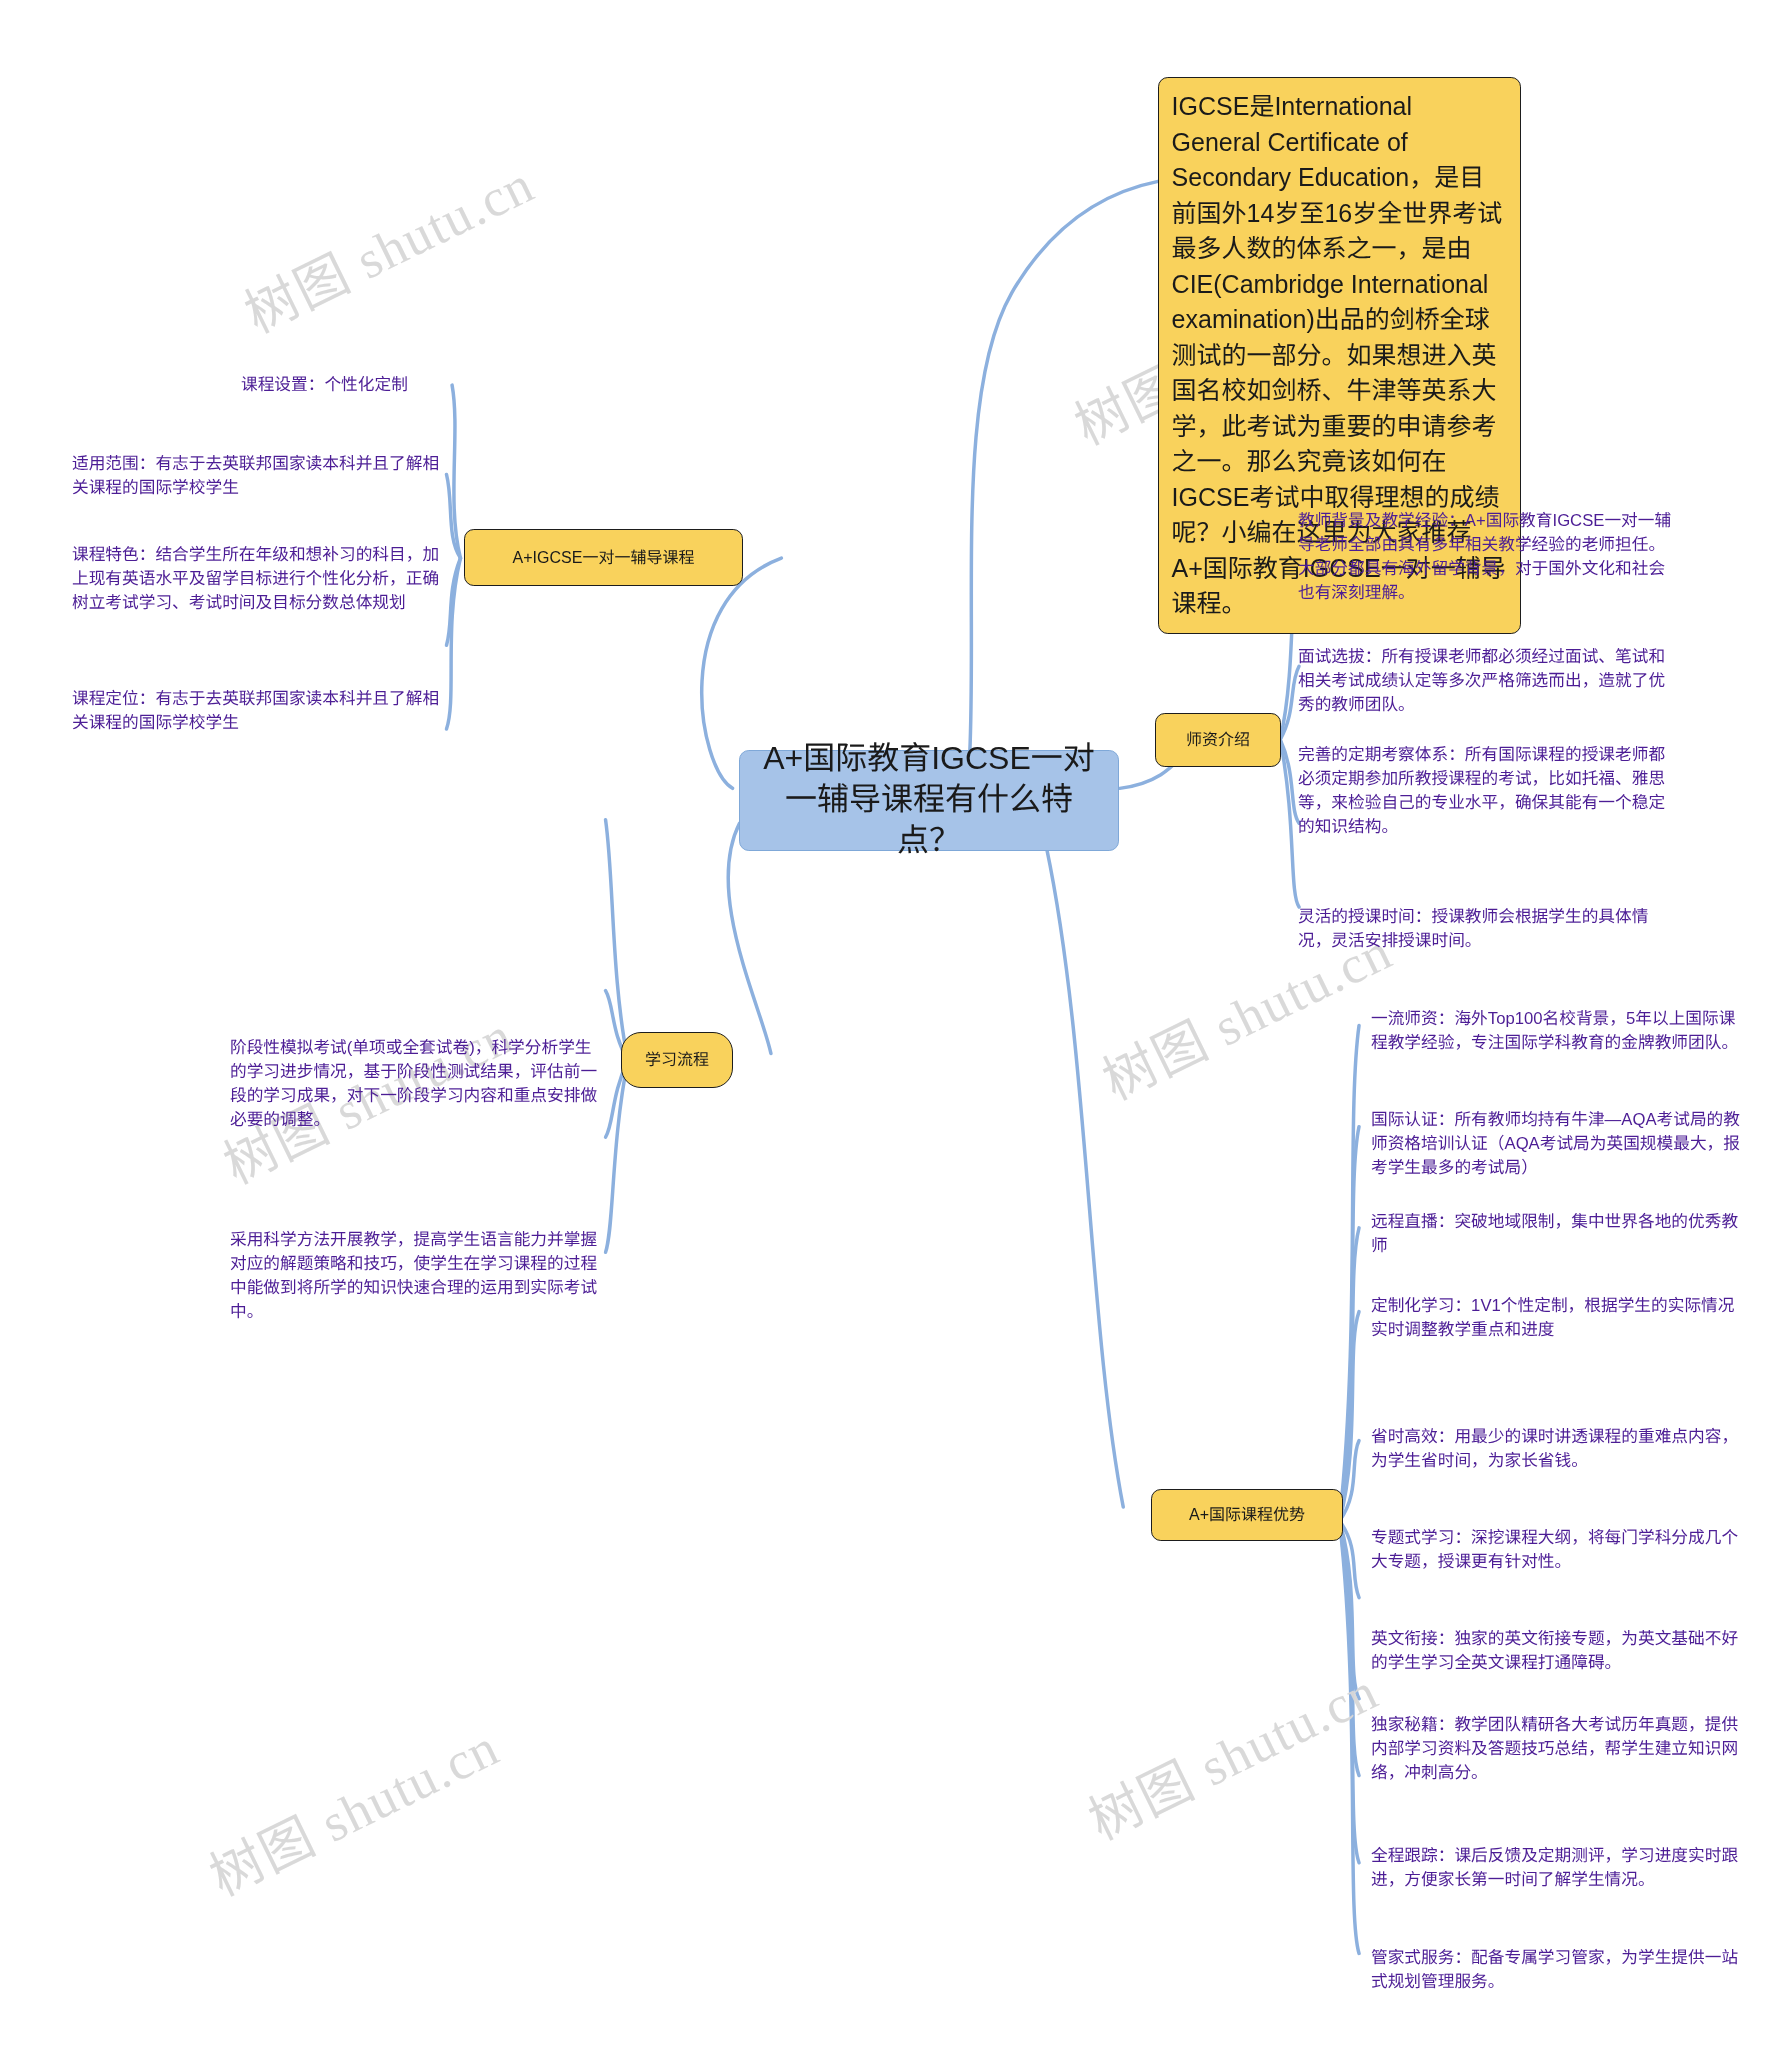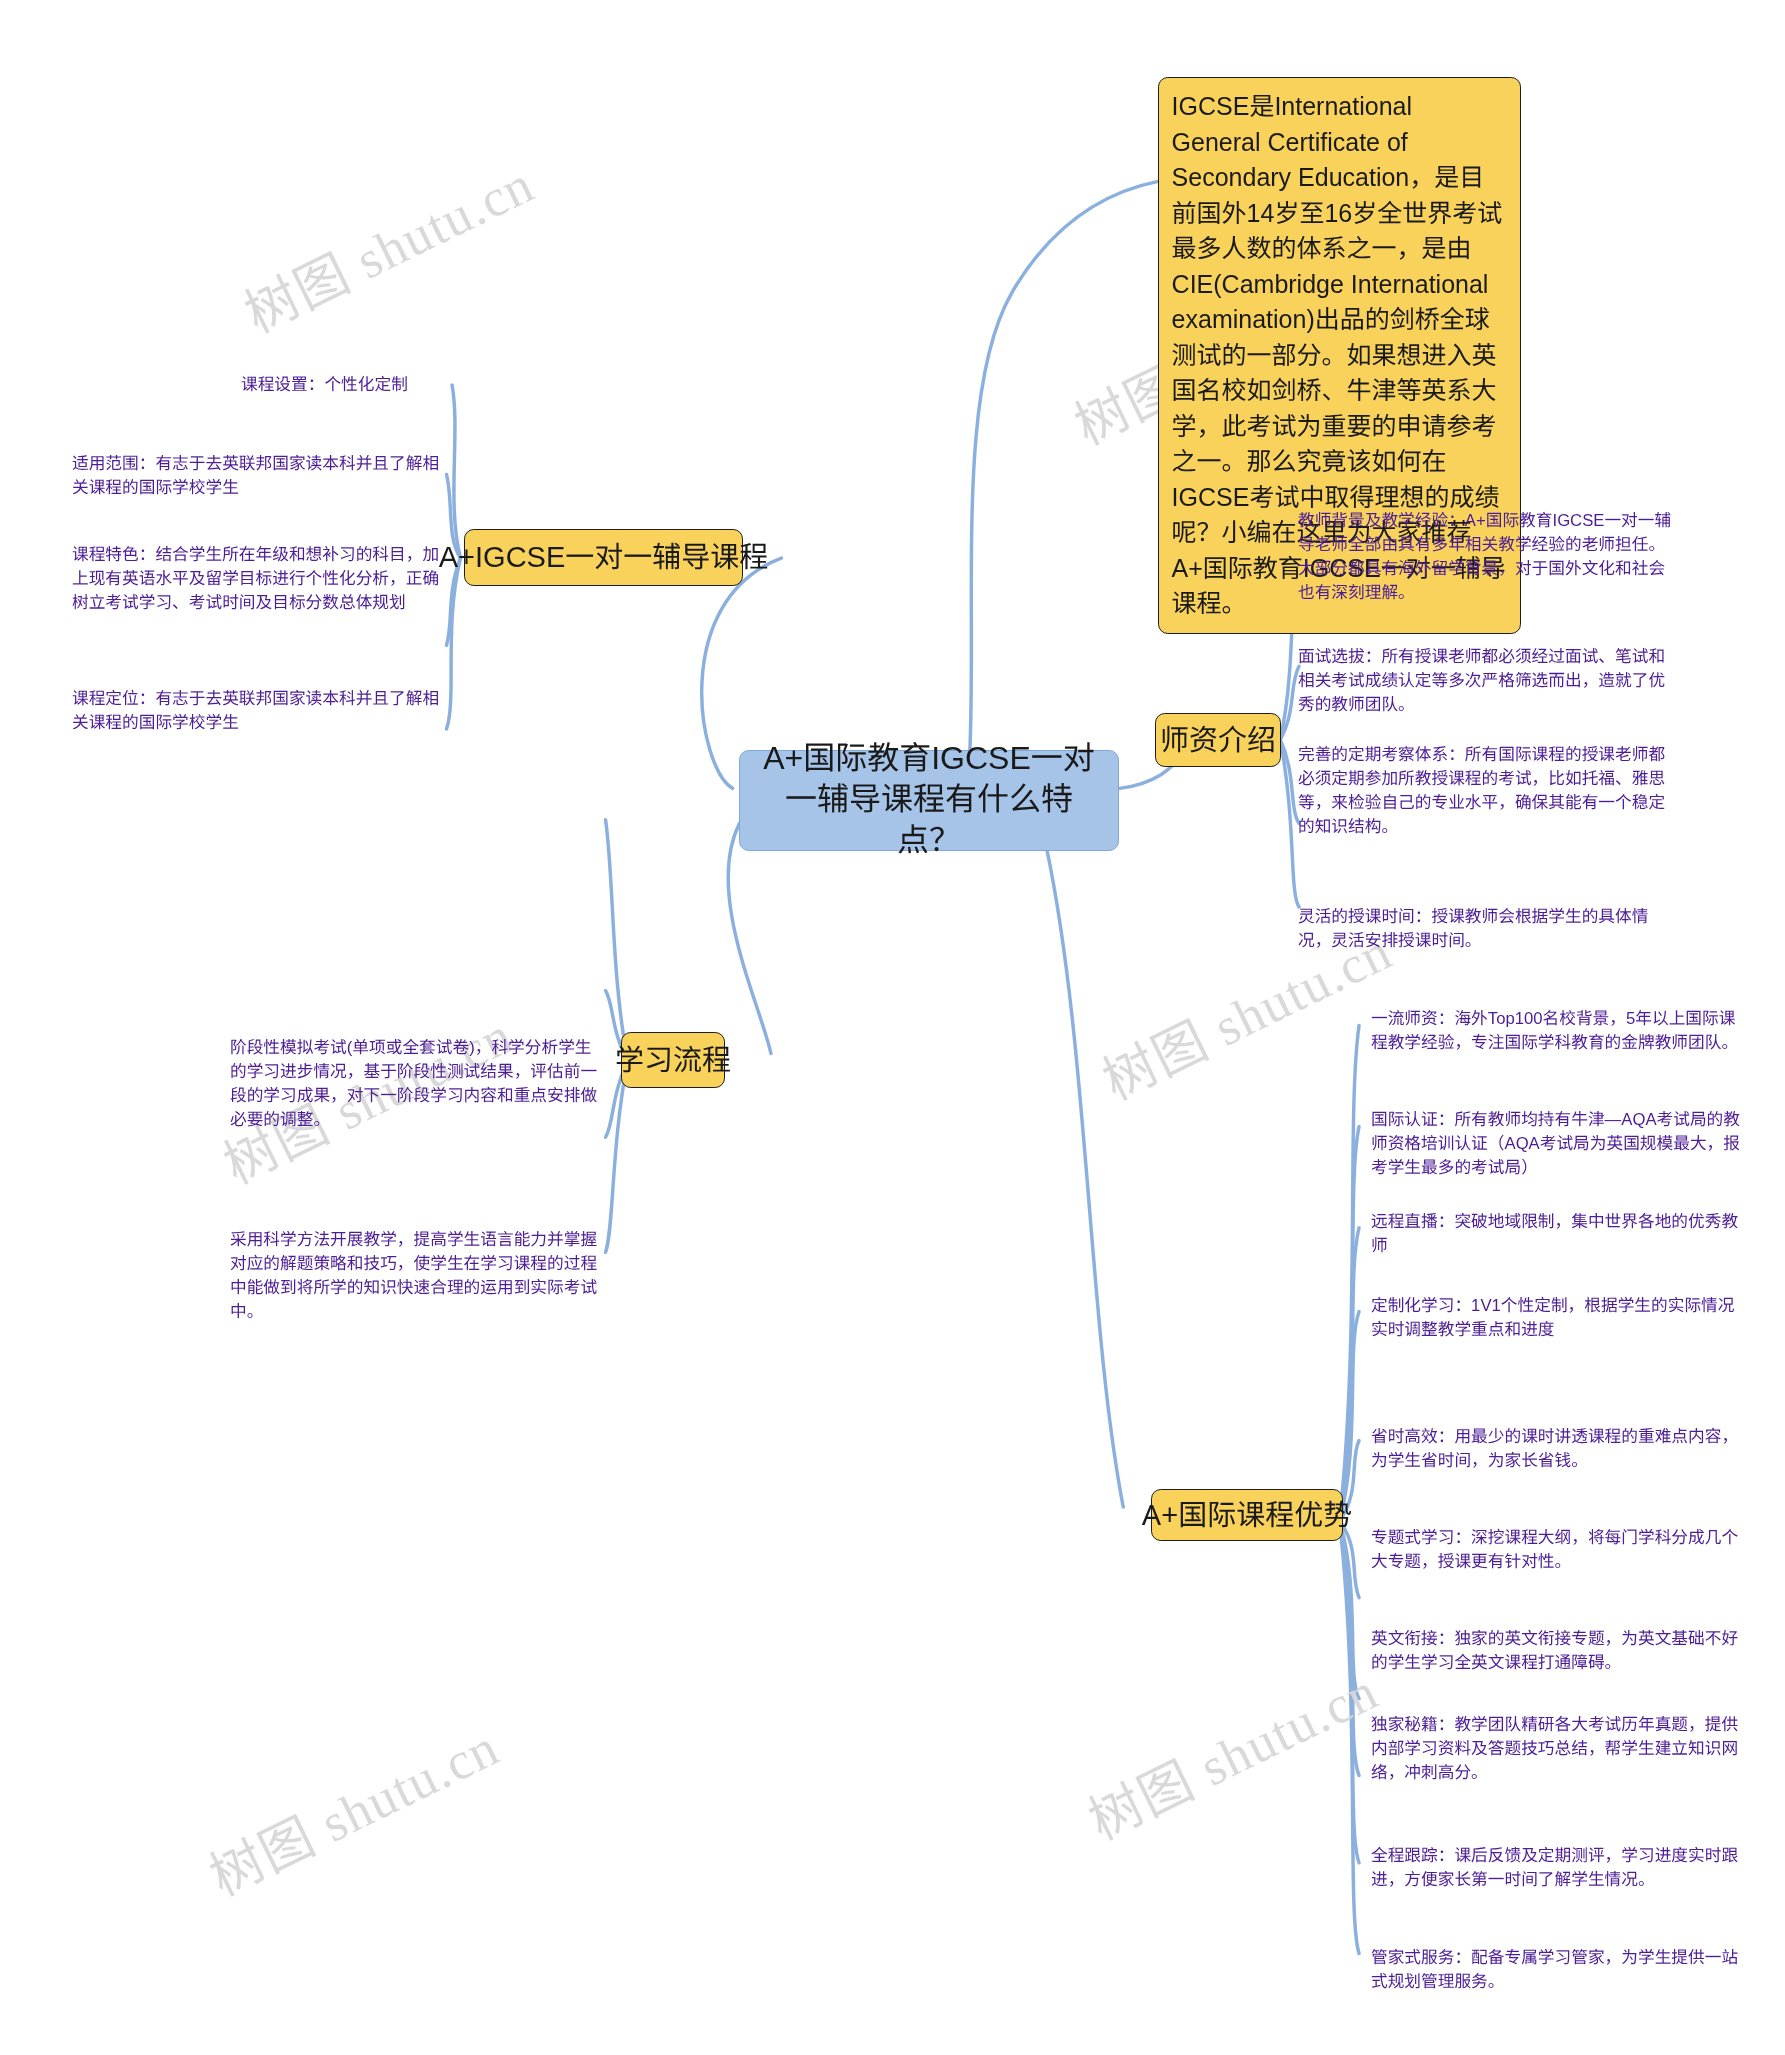--- a/index.html
+++ b/index.html
@@ -73,21 +73,21 @@
     display: flex;
     align-items: center;
     justify-content: center;
   }
   
   .branch-node {
     background: #f9d25c;
     border: 1.4px solid #1d1d1d;
     border-radius: 9.8px;
     color: #1a1a1a;
-    font-size: 29px;
+    font-size: 16px;
     line-height: 1.2;
     text-align: center;
     padding: 8.4px 12.6px;
     display: flex;
     align-items: center;
     justify-content: center;
     white-space: nowrap;
   }
   
   .note-node {
@@ -181,21 +181,21 @@
     </div>
 
     <div class="leaf" style="left:241px; top:373px; width:209px;">课程设置：个性化定制</div>
 
     <div class="leaf" style="left:72px; top:452px; width:377px;">适用范围：有志于去英联邦国家读本科并且了解相关课程的国际学校学生</div>
 
     <div class="leaf" style="left:72px; top:543px; width:377px;">课程特色：结合学生所在年级和想补习的科目，加上现有英语水平及留学目标进行个性化分析，正确树立考试学习、考试时间及目标分数总体规划</div>
 
     <div class="leaf" style="left:72px; top:687px; width:377px;">课程定位：有志于去英联邦国家读本科并且了解相关课程的国际学校学生</div>
 
-    <div class="node branch-node" style="left:621px; top:1032px; width:104px; height:56px;">
+    <div class="node branch-node" style="left:621px; top:1032px; width:112px; height:56px;border-radius:20px;">
       <span>学习流程</span>
     </div>
 
 
 
     <div class="leaf" style="left:230px; top:1036px; width:377px;">阶段性模拟考试(单项或全套试卷)，科学分析学生的学习进步情况，基于阶段性测试结果，评估前一段的学习成果，对下一阶段学习内容和重点安排做必要的调整。</div>
 
     <div class="leaf" style="left:230px; top:1228px; width:377px;">采用科学方法开展教学，提高学生语言能力并掌握对应的解题策略和技巧，使学生在学习课程的过程中能做到将所学的知识快速合理的运用到实际考试中。</div>
 
     <div class="node branch-node" style="left:1155px; top:713px; width:126px; height:54px;font-family:Liberation Serif, serif;">

